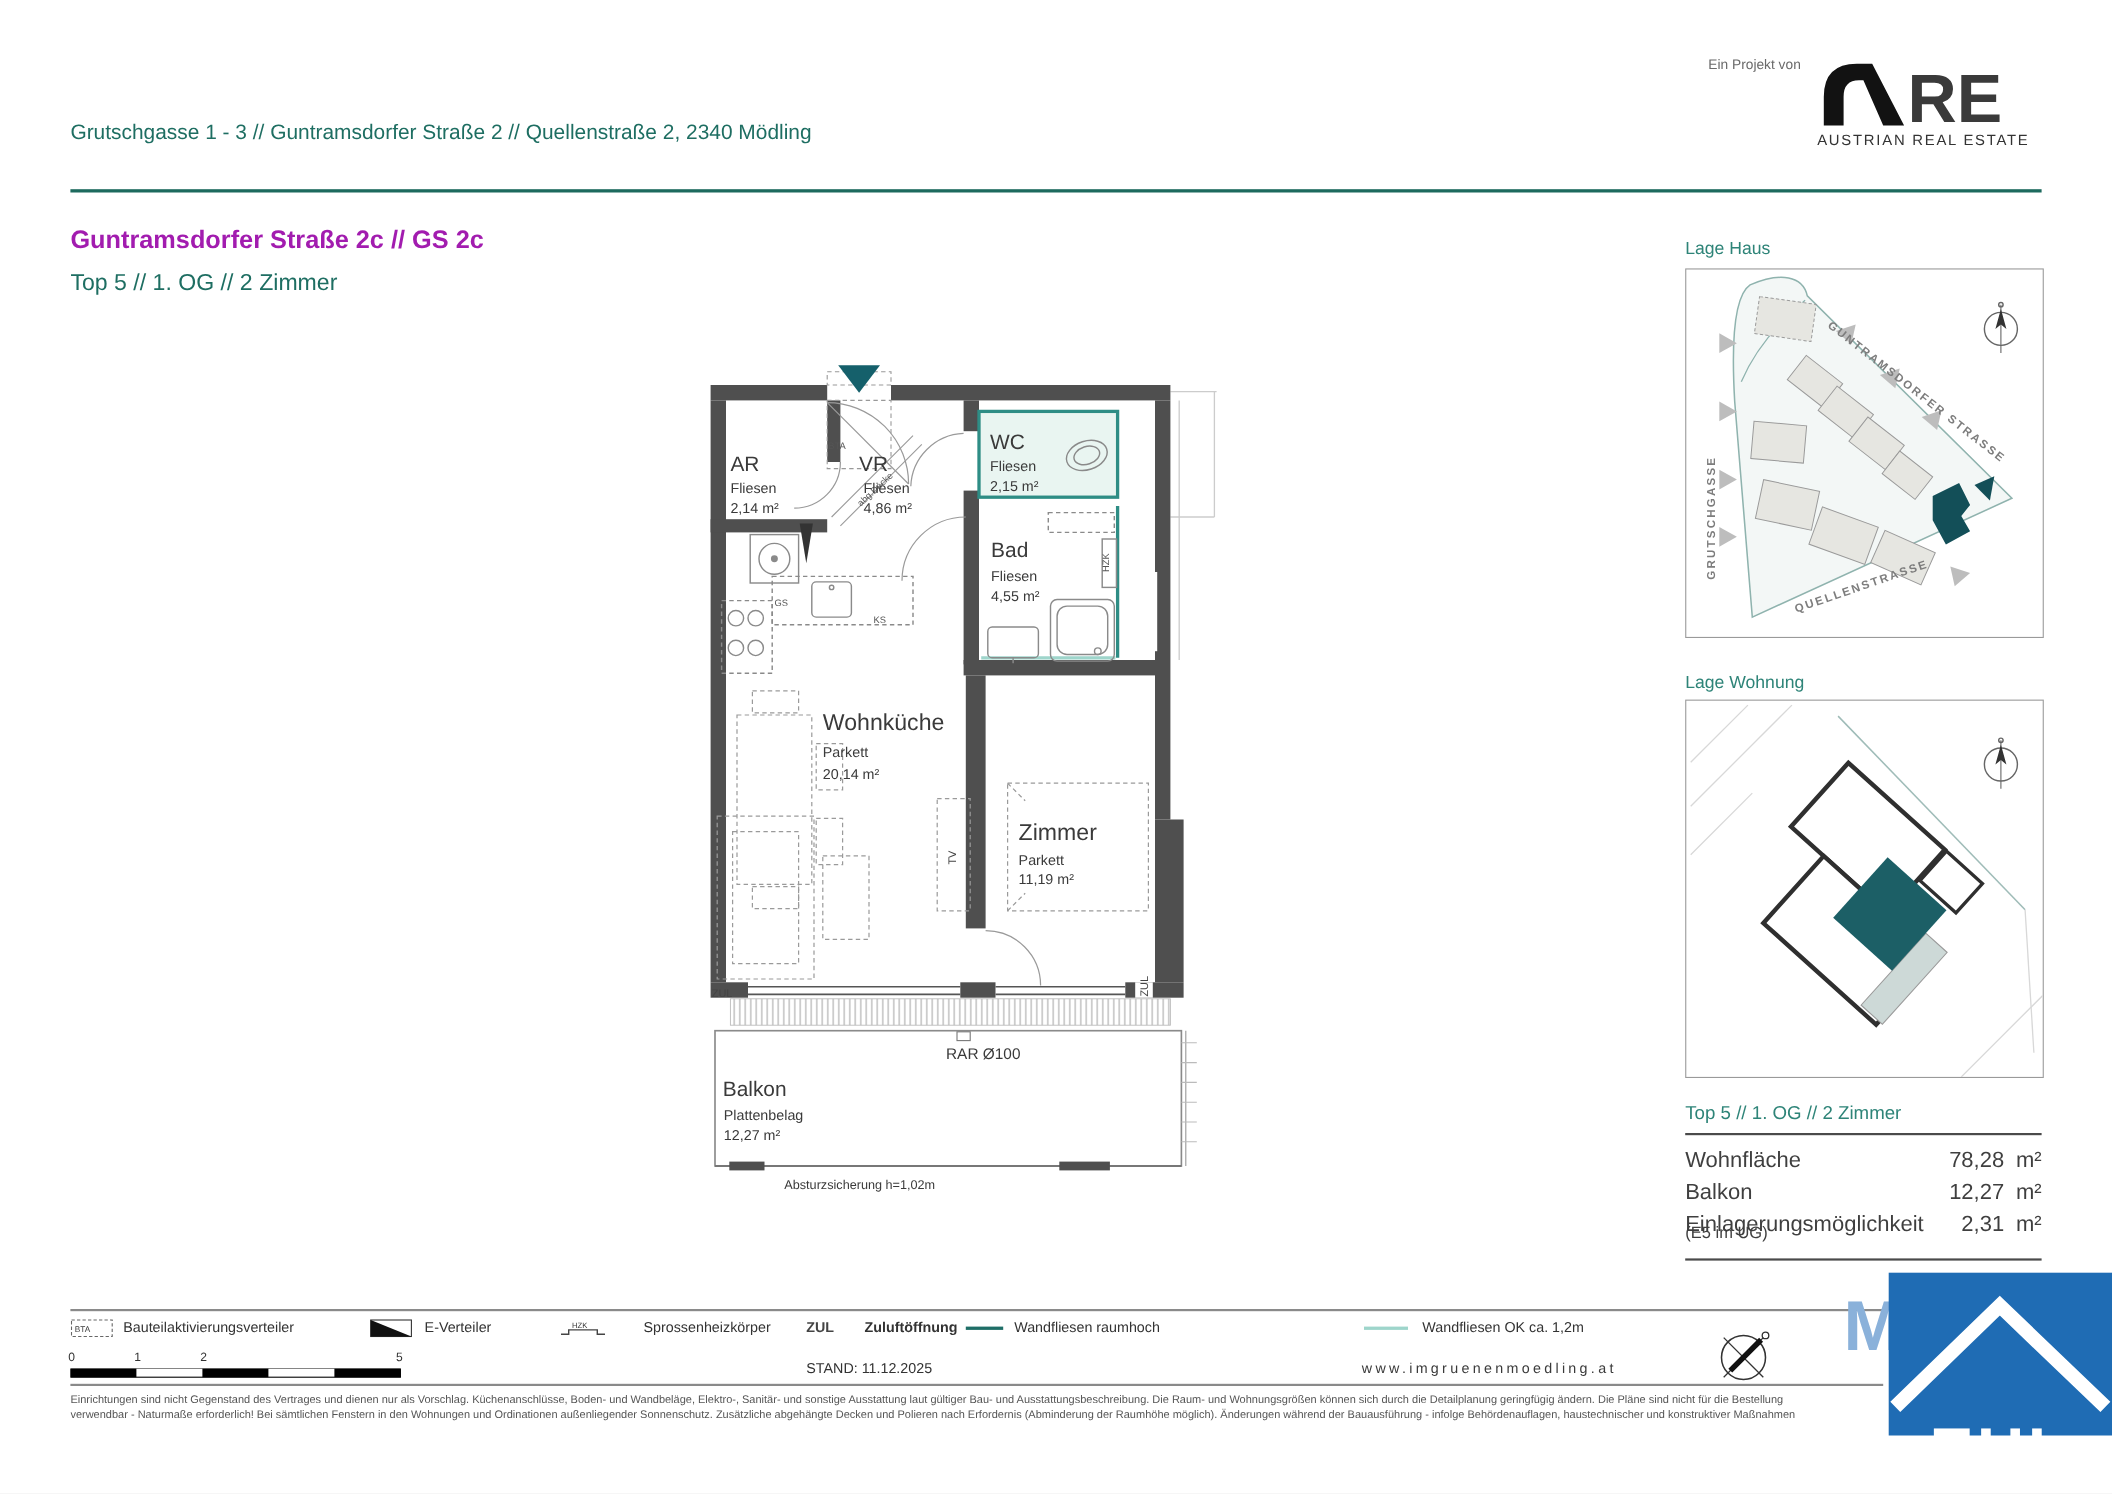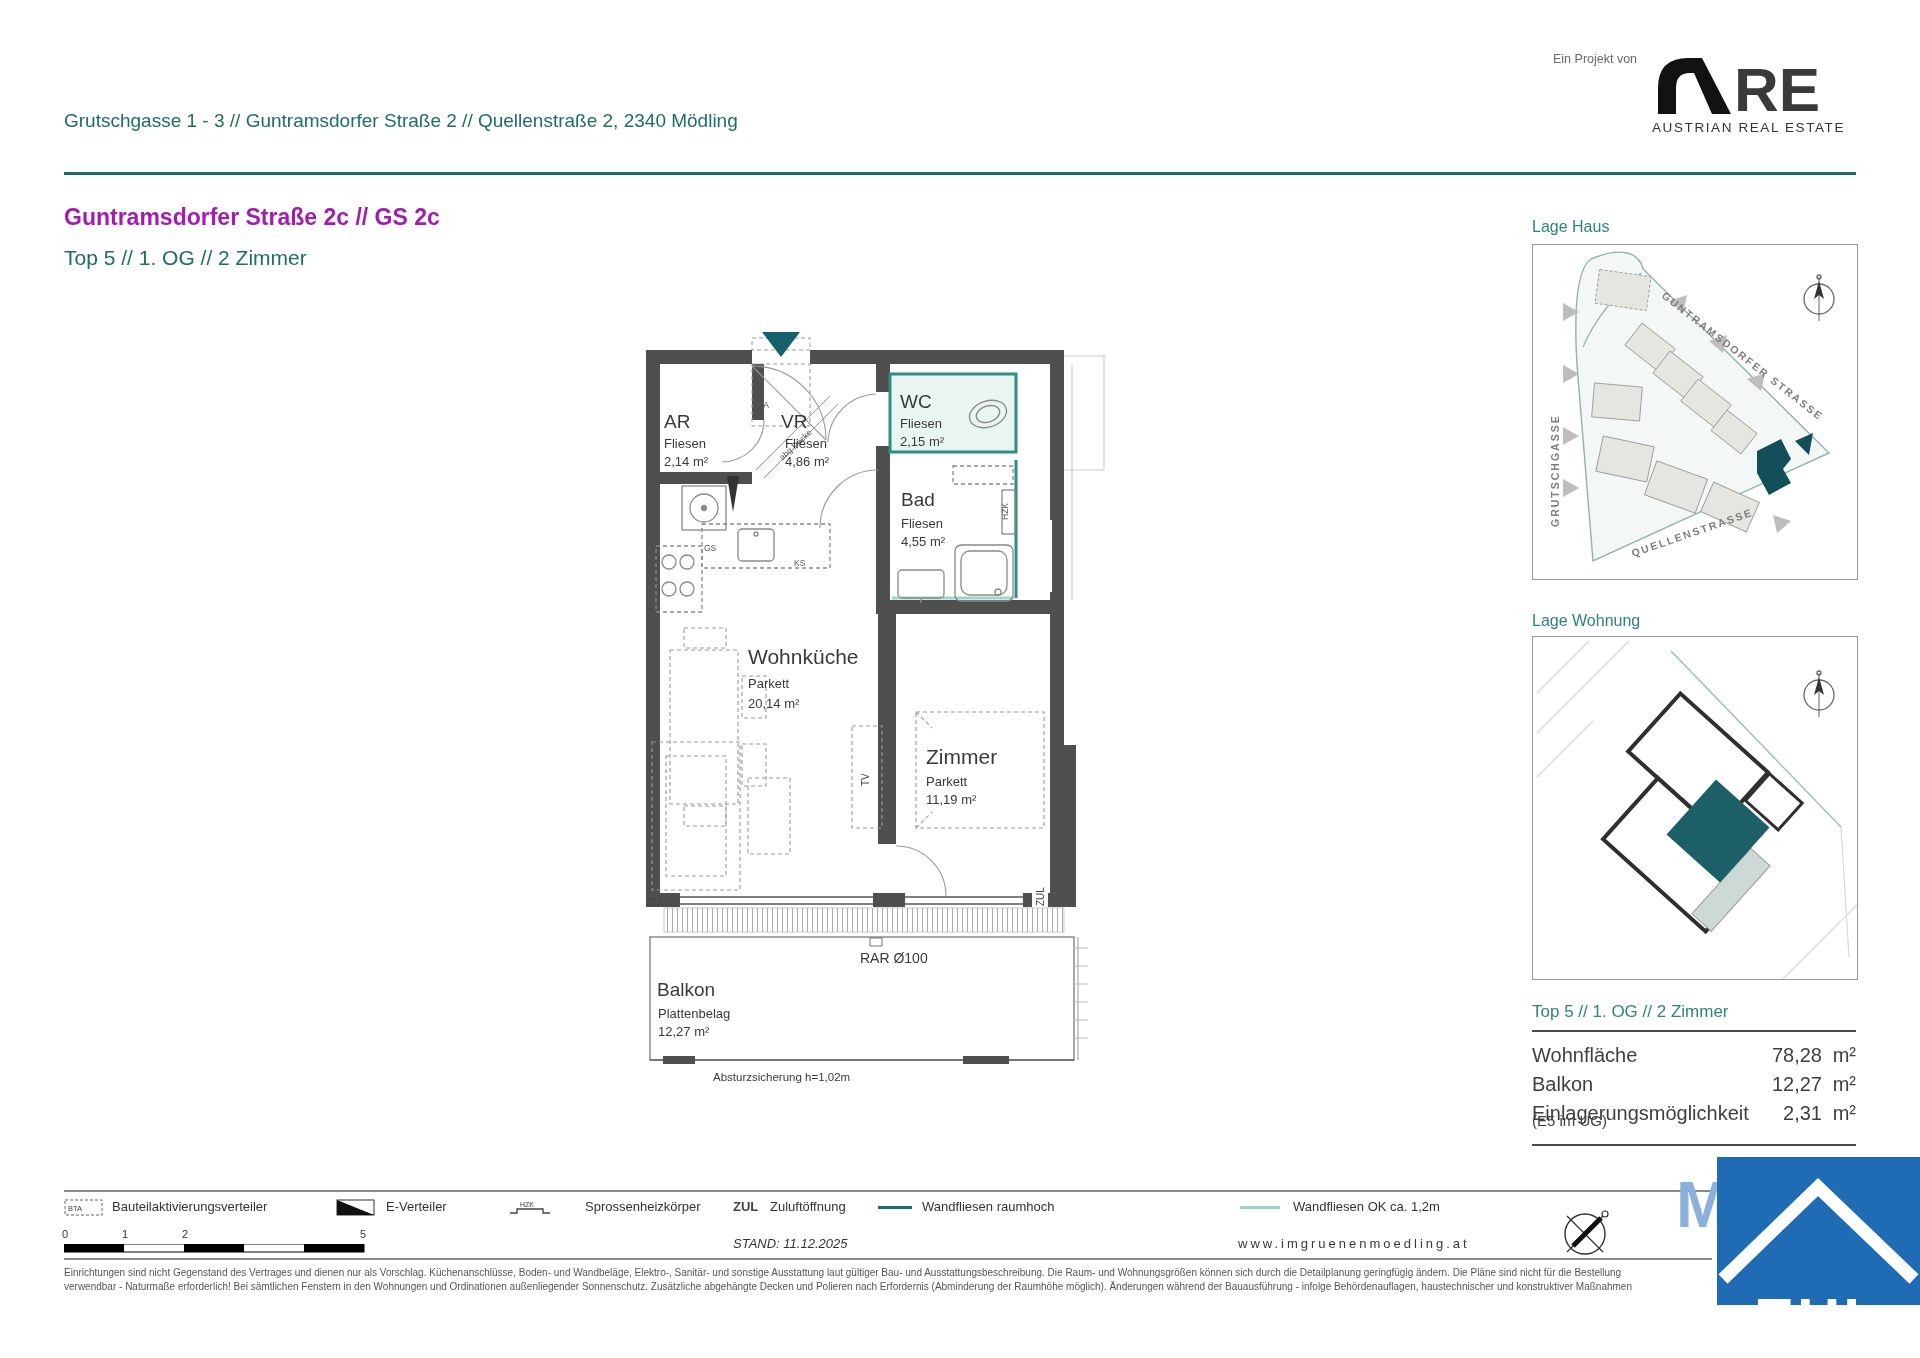--- a/index.html
+++ b/index.html
@@ -30,21 +30,21 @@
   .rname{font-size:19px;}
   .rsub{font-size:13px;}
   .rname-big{font-size:21px;}
   .tiny{font-size:8.5px;fill:#555;}
   .small{font-size:10px;fill:#444;}
   
   .frule{left:64px;width:1648px;height:2px;background:#8a8a8a;}
   .leg-label{top:1199px;font-size:13px;color:#333;}
   .leg-sym{top:1199px;}
   .scale-num{top:1228px;font-size:11px;color:#333;}
-  .stand{left:733px;top:1236px;font-size:13px;color:#333;font-style:italic;}
+  .stand{left:733px;top:1236px;font-size:13px;color:#333;}
   .website{left:1238px;top:1236px;font-size:13px;letter-spacing:3px;color:#3a3a3a;}
   .fineprint{left:64px;top:1266px;width:1612px;font-size:10px;line-height:14px;color:#555;
              white-space:nowrap;overflow:hidden;}
   .mletter{left:1676px;top:1168px;font-size:64px;font-weight:bold;color:#8ab1da;z-index:2;}
   .ehl-box{left:1717px;top:1157px;width:203px;height:148px;background:#1f6cb4;z-index:3;}
   .ehl-text{position:absolute;left:0;top:128px;width:203px;text-align:center;font-size:60px;
             font-weight:bold;color:#fff;letter-spacing:3px;font-family:"Liberation Sans",sans-serif;}
   .street{font-size:10.5px;letter-spacing:2px;font-weight:bold;fill:#7d7d7d;}
 </style>
 </head>
@@ -337,21 +337,21 @@
   </svg>
   <div class="abs leg-label" style="left:386px;">E-Verteiler</div>
 
   <svg class="abs leg-sym" style="left:508px;" width="46" height="18">
     <text x="12" y="8" font-size="7" fill="#333">HZK</text>
     <path d="M2,14 h7 v-4 h26 v4 h7" fill="none" stroke="#444" stroke-width="1.3"></path>
   </svg>
   <div class="abs leg-label" style="left:585px;">Sprossenheizkörper</div>
 
   <div class="abs leg-label" style="left:733px;font-weight:bold;color:#444;">ZUL</div>
-  <div class="abs leg-label" style="left:770px;">Zuluftöffnung</div>
+  <div class="abs leg-label" style="left:786px;font-weight:bold;">Zuluftöffnung</div>
 
   <div class="abs" style="left:878px;top:1206px;width:34px;height:3px;background:#1f6e67;"></div>
   <div class="abs leg-label" style="left:922px;">Wandfliesen raumhoch</div>
 
   <div class="abs" style="left:1240px;top:1206px;width:40px;height:3px;background:#9ed5cb;"></div>
   <div class="abs leg-label" style="left:1293px;">Wandfliesen OK ca. 1,2m</div>
 
   <div class="abs scale-num" style="left:62px;">0</div>
   <div class="abs scale-num" style="left:122px;">1</div>
   <div class="abs scale-num" style="left:182px;">2</div>

